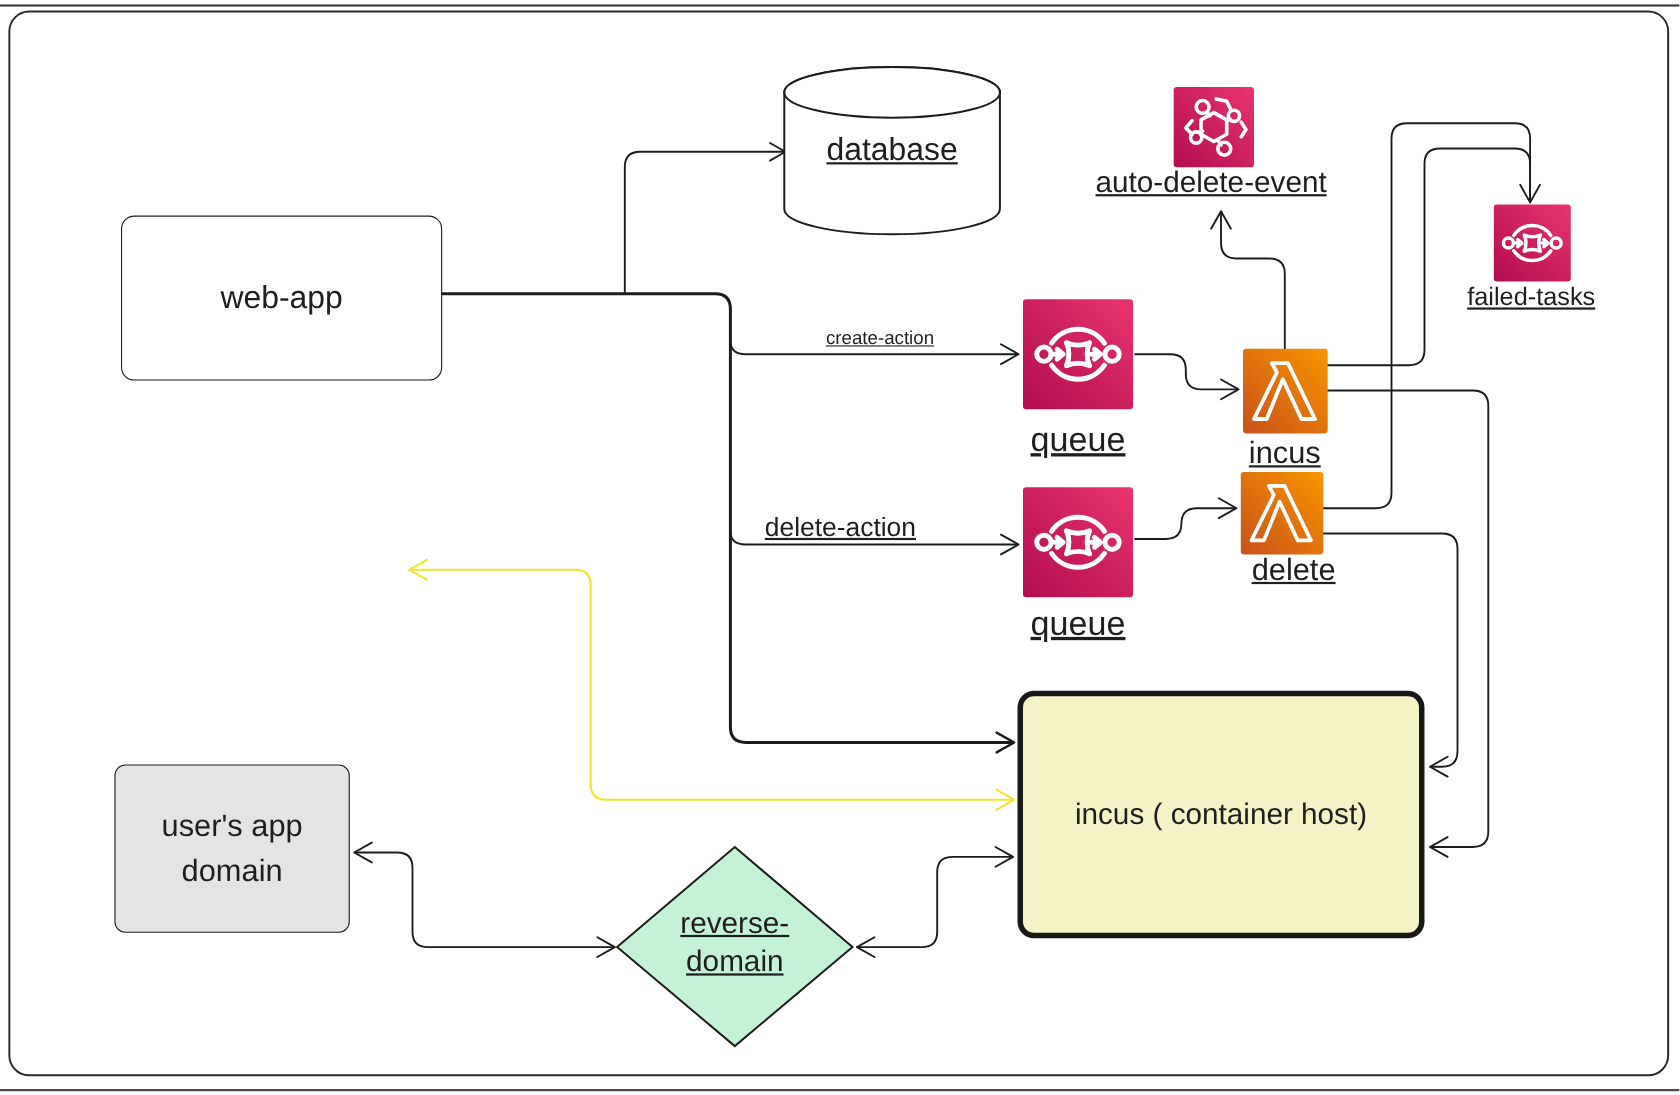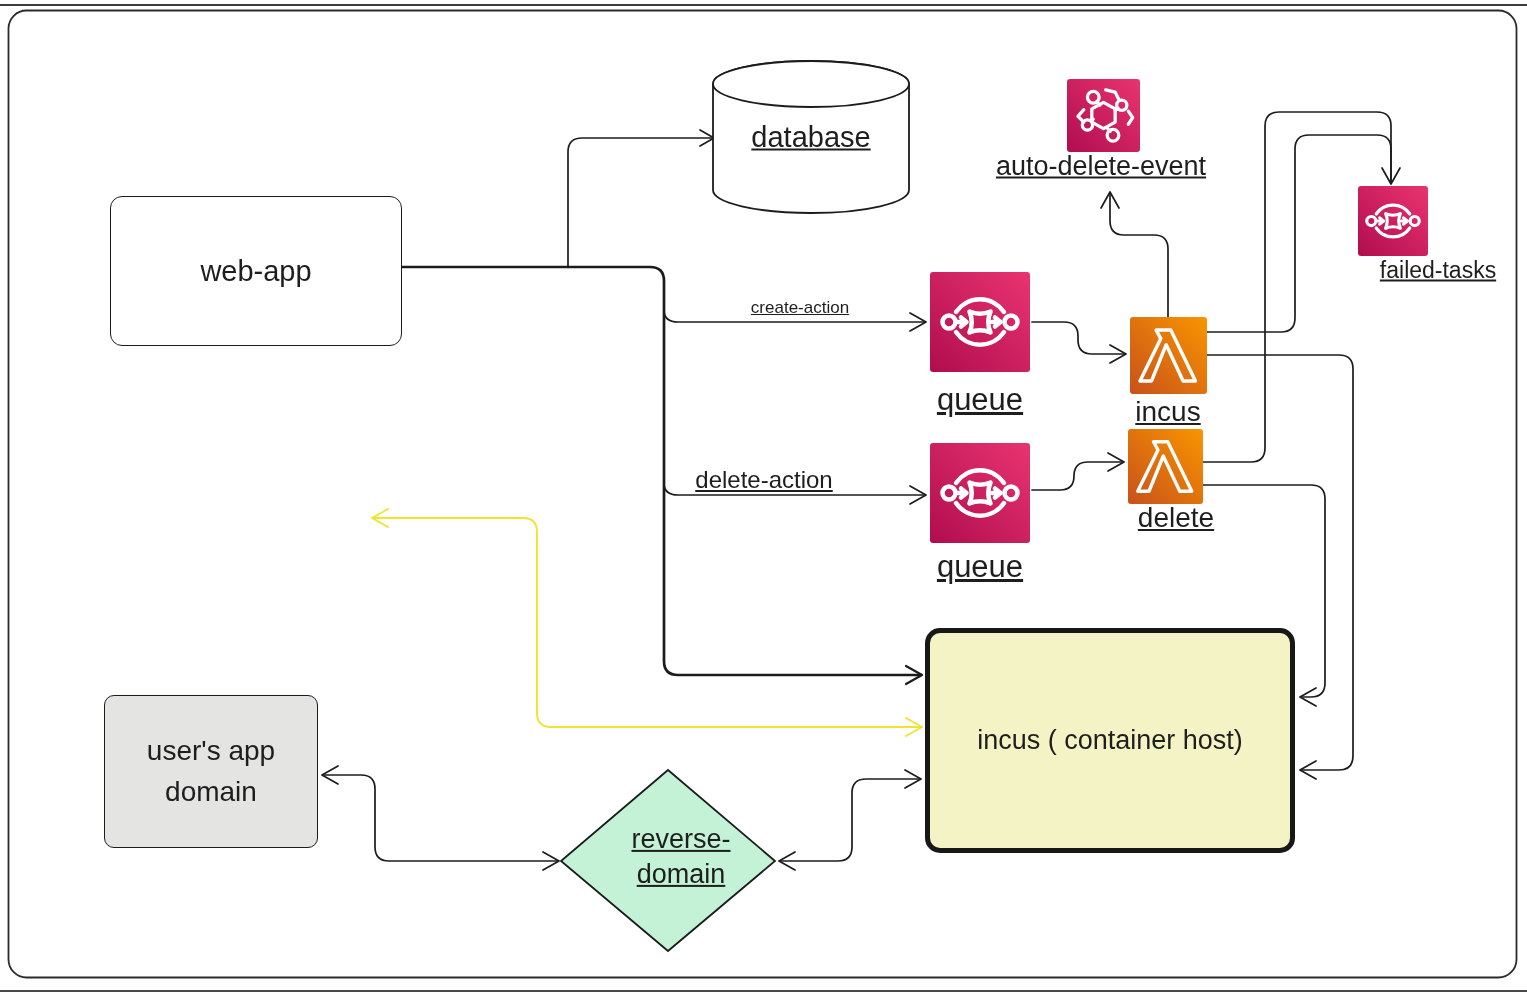--- a/index.html
+++ b/index.html
@@ -33,22 +33,22 @@
     font-size:28px;line-height:1.45;border-radius:10px;
   }
   
   .lbl{position:absolute;transform:translate(-50%,-50%);white-space:nowrap;text-align:center;text-decoration:underline;}
   .lbl-db{left:811px;top:137px;font-size:29px;}
   .lbl-q1{left:980px;top:400px;font-size:31px;}
   .lbl-q2{left:980px;top:567px;font-size:31px;}
   .lbl-create{left:1168px;top:412px;font-size:28px;}
   .lbl-delete{left:1166px;top:518px;font-size:28px;margin-left:10px;}
   .lbl-event{left:1101px;top:166px;font-size:27px;}
-  .lbl-failed{left:1392px;top:270px;font-size:23px;margin-left:46px;}
-  .lbl-rproxy{left:668px;top:857px;font-size:27px;line-height:1.3;margin-left:13px;}
+  .lbl-failed{left:1392px;top:270px;font-size:23px;}
+  .lbl-rproxy{left:668px;top:857px;font-size:27px;line-height:1.3;}
   .lbl-ca{left:800px;top:308px;font-size:17px;}
   .lbl-da{left:764px;top:480px;font-size:24px;}
   
   .icon{position:absolute;border-radius:3px;}
   .icon svg{width:100%;height:100%;}
   .pink{background:linear-gradient(to top right,#b00d4f 0%,#e9346f 100%);}
   .orange{background:linear-gradient(to top right,#c8511b 0%,#f99500 100%);}
   .ic-q1{left:930px;top:272px;width:100px;height:100px;}
   .ic-q2{left:930px;top:443px;width:100px;height:100px;}
   .ic-lc{left:1130px;top:317px;width:77px;height:77px;}

